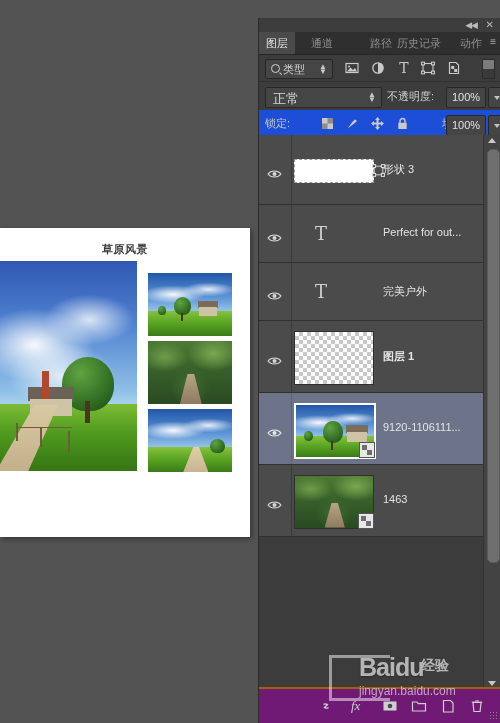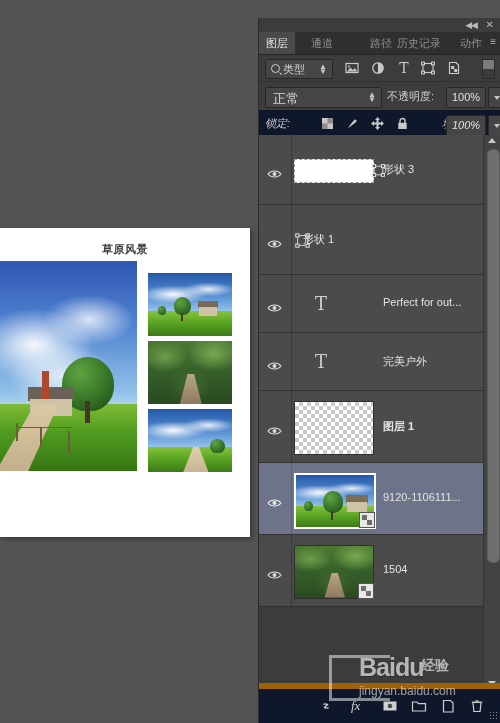--- a/index.html
+++ b/index.html
@@ -90,21 +90,21 @@
   .blend-select .lbl{position:absolute;left:7px;top:2px;font-size:13px;color:#d8d8d8;}
   .blend-select .arrows{position:absolute;right:5px;top:4px;font-size:8px;color:#c9c9c9;line-height:5px;}
   .op-label{position:absolute;left:128px;top:7px;font-size:11px;color:#cdcdcd;}
   .num-field{position:absolute;top:5px;width:38px;height:19px;background:#454545;border:1px solid #272727;
        border-radius:2px;font-size:11px;color:#e0e0e0;text-align:center;line-height:19px;cursor:text;}
   .num-arrow{position:absolute;top:5px;width:16px;height:19px;background:#454545;border:1px solid #272727;
        border-radius:2px;cursor:pointer;}
   .num-arrow:after{content:"";position:absolute;left:5px;top:8px;border-left:3.5px solid transparent;
        border-right:3.5px solid transparent;border-top:4px solid #c4c4c4;}
 
-  .lock-row{position:relative;height:27px;background:#0f172a;border-bottom:5px solid #f97316;font-style:italic;}
+  .lock-row{position:relative;height:27px;background:#1d4ed8;border-bottom:5px solid #f97316;}
   .lock-label{position:absolute;left:6px;top:6px;font-size:11px;color:#cdcdcd;}
   .lock-icons{position:absolute;left:60px;top:5px;}
   .lk{position:absolute;top:0;width:17px;height:17px;cursor:pointer;}
   .fill-label{position:absolute;left:183px;top:6px;font-size:11px;color:#cdcdcd;}
 
   
   .layer-list{position:absolute;left:0;top:117px;width:242px;height:554px;overflow:hidden;background:#3c3c3c;}
   .layer-row{position:relative;width:224px;height:69px;border-bottom:1px solid #313131;background:#4b4b4b;cursor:pointer;}
   .layer-row.selected{background:#6d7489;}
   .eye-cell{position:absolute;left:0;top:0;width:32px;height:100%;border-right:1px solid #3a3a3a;}
@@ -126,22 +126,22 @@
   .vscroll{position:absolute;right:0;top:117px;width:17px;height:554px;background:#434343;
        border-left:1px solid #333;}
   .vthumb{position:absolute;left:3px;top:14px;width:11px;height:412px;background:#6f6f6f;
        border:1px solid #5a5a5a;border-radius:5px;cursor:pointer;}
   .sc-arrow{position:absolute;left:4px;width:0;height:0;border-left:4px solid transparent;
        border-right:4px solid transparent;cursor:pointer;}
   .sc-up{top:3px;border-bottom:5px solid #c9c9c9;}
   .sc-dn{bottom:3px;border-top:5px solid #c9c9c9;}
 
   
-  .panel-bottom{position:absolute;left:0;bottom:0;width:242px;height:34px;background:#0f172a;
-       border-top:6px solid #a16207;}
+  .panel-bottom{position:absolute;left:0;bottom:0;width:242px;height:34px;background:#701a75;
+       border-top:2px solid #a16207;}
   .bb{position:absolute;top:9px;height:16px;cursor:pointer;color:#cfcfcf;font-size:12px;}
   .grip{position:absolute;right:3px;bottom:3px;width:9px;height:9px;
        background-image:radial-gradient(#8a8a8a 35%,transparent 36%);background-size:3px 3px;}
 
   
   .wm{position:absolute;right:2px;bottom:14px;width:170px;height:58px;pointer-events:none;opacity:.62;}
   .wm-baidu{position:absolute;left:30px;top:2px;font-size:25px;font-weight:bold;color:#ffffff;
        letter-spacing:-1px;text-shadow:0 1px 2px rgba(0,0,0,.45);}
   .wm-jy{position:absolute;left:92px;top:6px;font-size:14px;font-weight:bold;color:#ffffff;}
   .wm-url{position:absolute;left:30px;top:33px;font-size:12px;color:#f0f0f0;}
@@ -318,42 +318,20 @@
                 <rect x="1.6" y="1.6" width="3" height="3" fill="#4b4b4b" stroke="#e0e0e0" stroke-width="1"></rect>
                 <rect x="10.4" y="1.6" width="3" height="3" fill="#4b4b4b" stroke="#e0e0e0" stroke-width="1"></rect>
                 <rect x="1.6" y="10.4" width="3" height="3" fill="#4b4b4b" stroke="#e0e0e0" stroke-width="1"></rect>
                 <rect x="10.4" y="10.4" width="3" height="3" fill="#4b4b4b" stroke="#e0e0e0" stroke-width="1"></rect>
               </svg>
           </span>
         </div>
         <div class="row-name">形状 3</div>
       </div>
 
-      <div class="layer-row">
-        <div class="eye-cell">
-          <span class="eye">
-            <svg width="15" height="10" viewBox="0 0 15 10">
-                <path d="M1 5 C4 1 11 1 14 5 C11 9 4 9 1 5 Z" fill="none" stroke="#d6d6d6" stroke-width="1.1"></path>
-                <circle cx="7.5" cy="5" r="2" fill="#d6d6d6"></circle>
-              </svg>
-          </span>
-        </div>
-        <div class="thumb-cell">
-          <span class="th" style="left:2px;margin-top:-8px;">
-            <svg width="17" height="17" viewBox="0 0 17 17">
-                <rect x="3.6" y="3.6" width="9.8" height="9.8" fill="none" stroke="#cfcfcf" stroke-width="1"></rect>
-                <rect x="1.8" y="1.8" width="3.2" height="3.2" fill="#4b4b4b" stroke="#e0e0e0" stroke-width="1"></rect>
-                <rect x="12" y="1.8" width="3.2" height="3.2" fill="#4b4b4b" stroke="#e0e0e0" stroke-width="1"></rect>
-                <rect x="1.8" y="12" width="3.2" height="3.2" fill="#4b4b4b" stroke="#e0e0e0" stroke-width="1"></rect>
-                <rect x="12" y="12" width="3.2" height="3.2" fill="#4b4b4b" stroke="#e0e0e0" stroke-width="1"></rect>
-              </svg>
-          </span>
-        </div>
-        <div class="row-name" style="left:44px;">形状 1</div>
-      </div>
 
       <div class="layer-row" style="height:57px;">
         <div class="eye-cell">
           <span class="eye">
             <svg width="15" height="10" viewBox="0 0 15 10">
                 <path d="M1 5 C4 1 11 1 14 5 C11 9 4 9 1 5 Z" fill="none" stroke="#d6d6d6" stroke-width="1.1"></path>
                 <circle cx="7.5" cy="5" r="2" fill="#d6d6d6"></circle>
               </svg>
           </span>
         </div>
@@ -434,21 +412,21 @@
               </svg>
           </span>
         </div>
         <div class="thumb-cell">
           <div class="th forest" style="left:2px;margin-top:-26px;width:78px;height:52px;border:1px solid #2f2f2f;
                position:absolute;">
             <div class="forest-path"></div>
             <span class="smart-badge"></span>
           </div>
         </div>
-        <div class="row-name">1504</div>
+        <div class="row-name">1463</div>
       </div>
 
     </div>
 
     <div class="vscroll">
       <span class="sc-arrow sc-up"></span>
       <div class="vthumb"></div>
       <span class="sc-arrow sc-dn"></span>
     </div>
 

